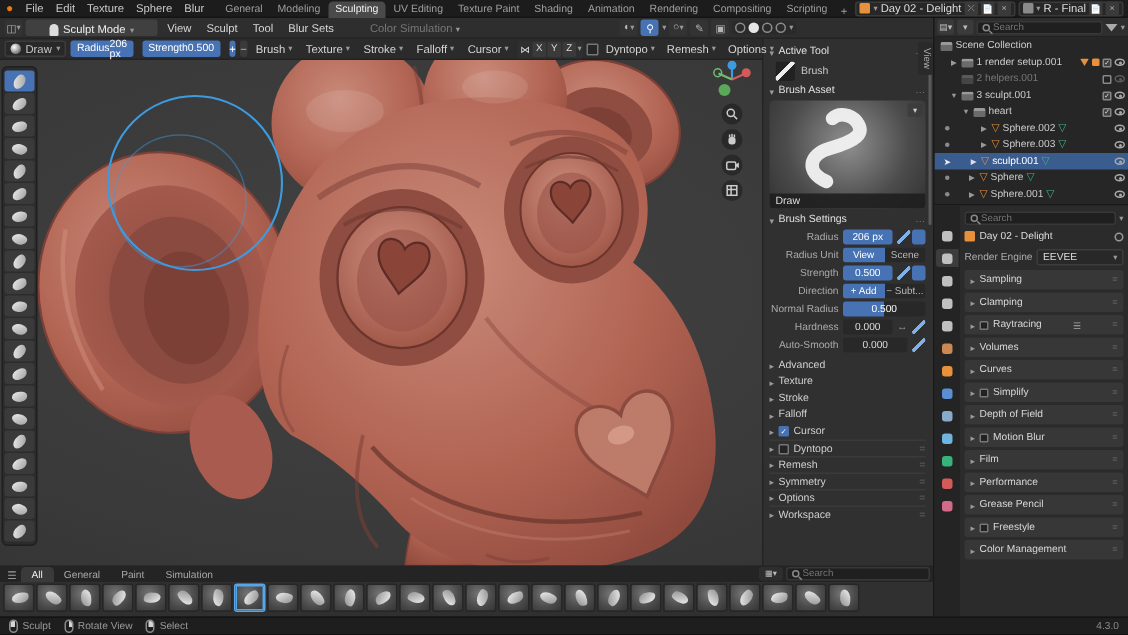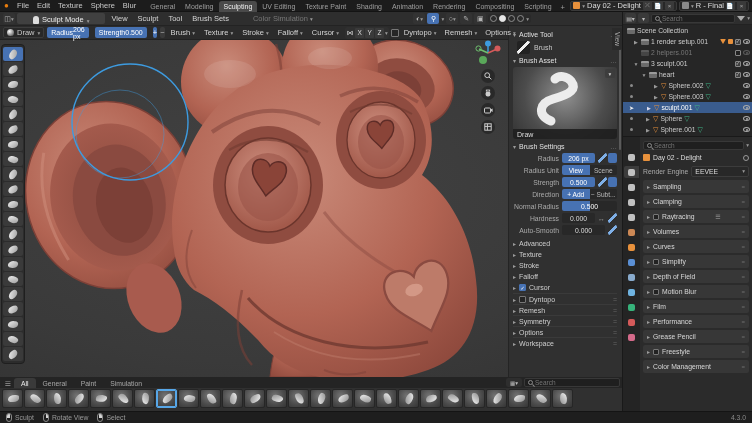--- a/index.html
+++ b/index.html
@@ -242,21 +242,21 @@
   <div class="vheader">
     <span class="ico">◫<span class="caret">▾</span></span>
     <div class="mode-dd">
       <span class="figure-ico"></span>
       <span>Sculpt Mode</span>
       <span class="caret">▾</span>
     </div>
     <span class="hmenu">View</span>
     <span class="hmenu">Sculpt</span>
     <span class="hmenu">Tool</span>
-    <span class="hmenu">Brush Sets</span>
+    <span class="hmenu">Blur Sets</span>
     <span class="hmenu grayed" style="margin-left:14px">
       <span>Color Simulation</span> <span class="caret">▾</span>
     </span>
     <div class="vicons">
       <span class="ico">◐<span class="caret">▾</span></span>
       <span class="ico blue">⚲</span>
       <span class="caret">▾</span>
       <span class="ico">○<span class="caret">▾</span></span>
       <span class="ico grayed">✎</span>
       <span class="ico">▣</span>

